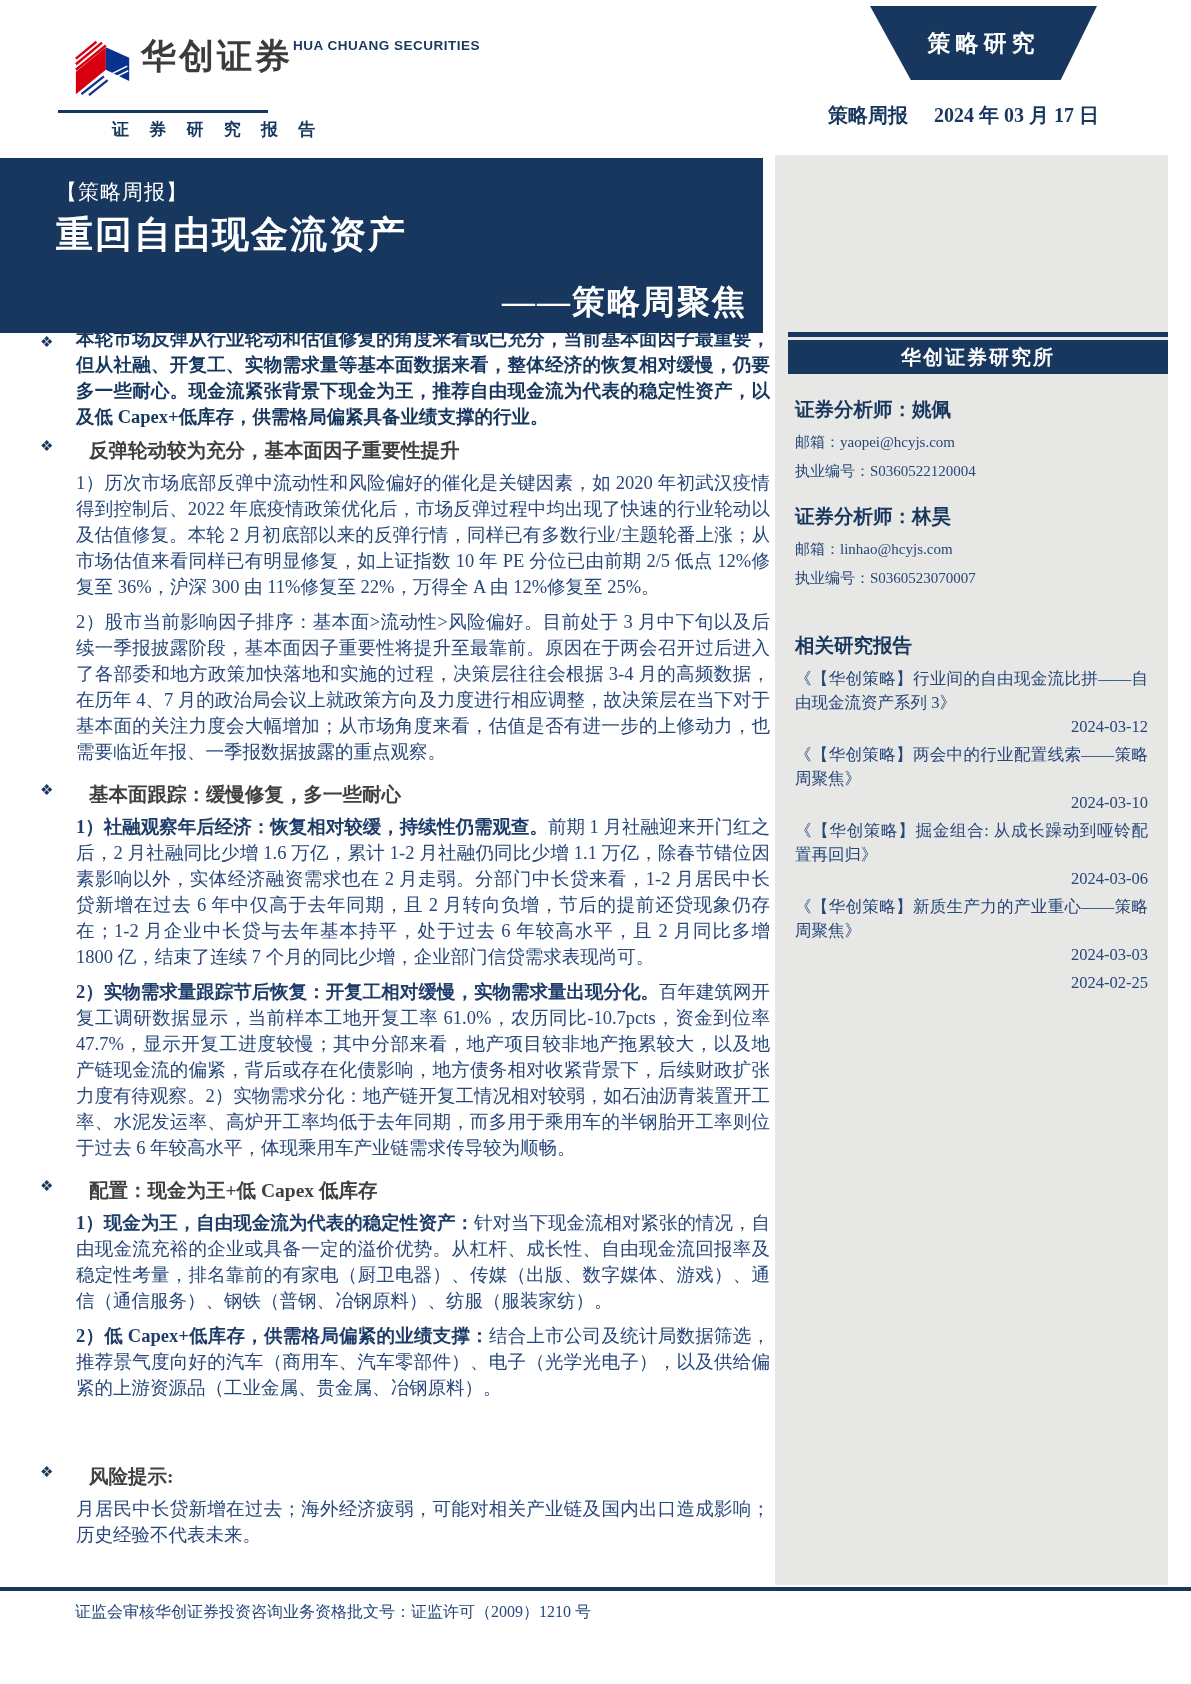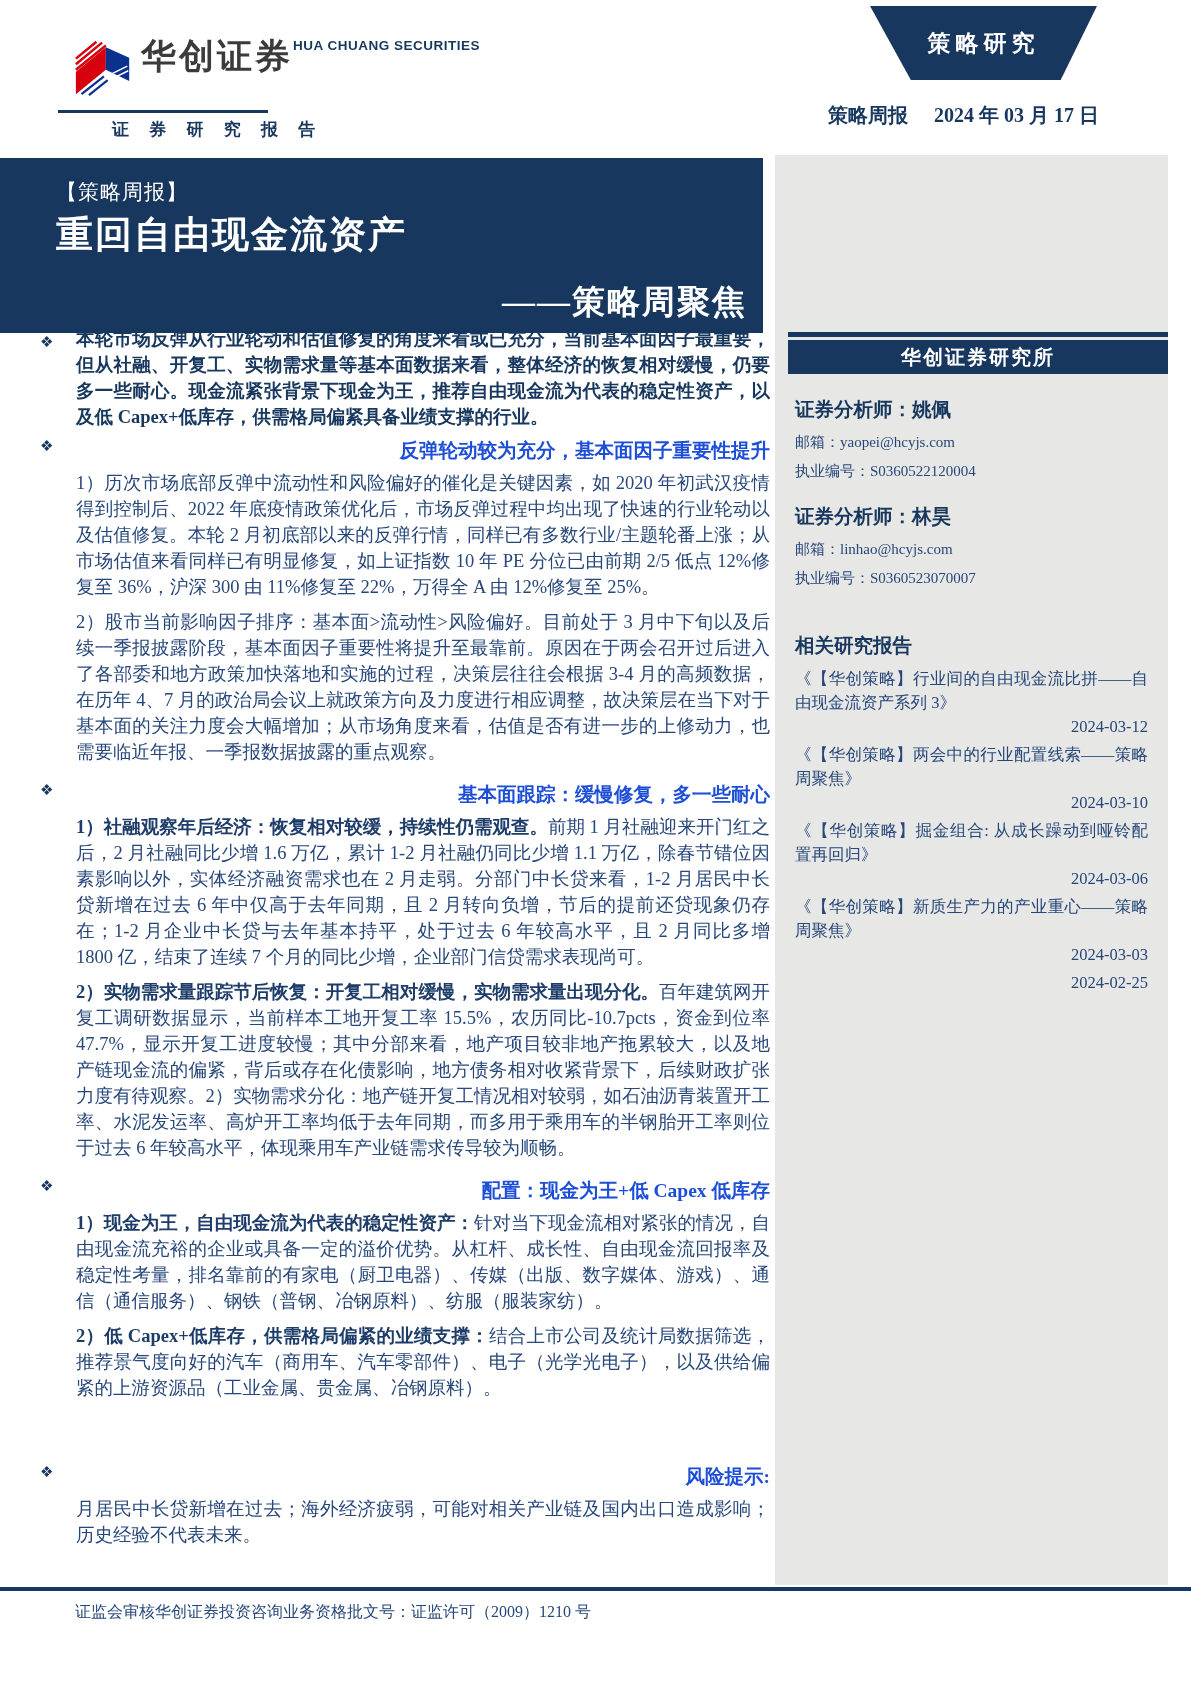--- a/index.html
+++ b/index.html
@@ -30,21 +30,21 @@
   .title-main{position:absolute;left:56px;top:52px;font-size:37px;font-weight:bold;letter-spacing:2px;}
   .title-sub{position:absolute;right:16px;bottom:8px;font-size:33px;font-weight:bold;letter-spacing:2px;}
 
   
   .left-col{position:absolute;left:40px;top:326px;width:730px;font-size:18.5px;line-height:26px;
             text-align:justify;}
   .bullet-row{display:flex;}
   .bullet-marker{flex:0 0 36px;color:#17375e;font-size:15px;padding-top:3px;}
   .bullet-body{flex:1;}
   .lead-bold{font-weight:bold;color:#17375e;}
-  .sec-heading{font-weight:bold;color:#1d4ed8;font-size:19.5px;margin:8px 0 6px 13px;text-align:right;}
+  .sec-heading{font-weight:bold;color:#404040;font-size:19.5px;margin:8px 0 6px 13px;text-align:left;}
   .para{margin:0 0 9px 36px;color:#27477a;}
   .para b{color:#1d3c69;}
   .risk-gap{margin-top:55px;}
 
   
   .sidebar{position:absolute;left:775px;top:155px;width:393px;height:1430px;background:#e7e7e5;}
   .inst-group{margin:177px 0 0 13px;width:380px;font-family:Liberation Serif, serif;}
   .inst-topline{height:5px;background:#17375e;}
   .inst-bar{margin-top:3px;height:34px;background:#17375e;color:#ffffff;text-align:center;
             line-height:34px;font-size:20px;font-weight:bold;letter-spacing:2px;}
@@ -118,21 +118,21 @@
       <div class="bullet-body sec-heading">反弹轮动较为充分，基本面因子重要性提升</div>
     </div>
     <p class="para">1）历次市场底部反弹中流动性和风险偏好的催化是关键因素，如 2020 年初武汉疫情得到控制后、2022 年底疫情政策优化后，市场反弹过程中均出现了快速的行业轮动以及估值修复。本轮 2 月初底部以来的反弹行情，同样已有多数行业/主题轮番上涨；从市场估值来看同样已有明显修复，如上证指数 10 年 PE 分位已由前期 2/5 低点 12%修复至 36%，沪深 300 由 11%修复至 22%，万得全 A 由 12%修复至 25%。</p>
     <p class="para">2）股市当前影响因子排序：基本面&gt;流动性&gt;风险偏好。目前处于 3 月中下旬以及后续一季报披露阶段，基本面因子重要性将提升至最靠前。原因在于两会召开过后进入了各部委和地方政策加快落地和实施的过程，决策层往往会根据 3-4 月的高频数据，在历年 4、7 月的政治局会议上就政策方向及力度进行相应调整，故决策层在当下对于基本面的关注力度会大幅增加；从市场角度来看，估值是否有进一步的上修动力，也需要临近年报、一季报数据披露的重点观察。</p>
 
     <div class="bullet-row">
       <span class="bullet-marker">❖</span>
       <div class="bullet-body sec-heading">基本面跟踪：缓慢修复，多一些耐心</div>
     </div>
     <p class="para"><b>1）社融观察年后经济：恢复相对较缓，持续性仍需观查。</b><span>前期 1 月社融迎来开门红之后，2 月社融同比少增 1.6 万亿，累计 1-2 月社融仍同比少增 1.1 万亿，除春节错位因素影响以外，实体经济融资需求也在 2 月走弱。分部门中长贷来看，1-2 月居民中长贷新增在过去 6 年中仅高于去年同期，且 2 月转向负增，节后的提前还贷现象仍存在；1-2 月企业中长贷与去年基本持平，处于过去 6 年较高水平，且 2 月同比多增 1800 亿，结束了连续 7 个月的同比少增，企业部门信贷需求表现尚可。</span></p>
-    <p class="para"><b>2）实物需求量跟踪节后恢复：开复工相对缓慢，实物需求量出现分化。</b><span>百年建筑网开复工调研数据显示，当前样本工地开复工率 15.5%，农历同比-10.7pcts，资金到位率 47.7%，显示开复工进度较慢；其中分部来看，地产项目较非地产拖累较大，以及地产链现金流的偏紧，背后或存在化债影响，地方债务相对收紧背景下，后续财政扩张力度有待观察。2）实物需求分化：地产链开复工情况相对较弱，如石油沥青装置开工率、水泥发运率、高炉开工率均低于去年同期，而多用于乘用车的半钢胎开工率则位于过去 6 年较高水平，体现乘用车产业链需求传导较为顺畅。</span></p>
+    <p class="para"><b>2）实物需求量跟踪节后恢复：开复工相对缓慢，实物需求量出现分化。</b><span>百年建筑网开复工调研数据显示，当前样本工地开复工率 61.0%，农历同比-10.7pcts，资金到位率 47.7%，显示开复工进度较慢；其中分部来看，地产项目较非地产拖累较大，以及地产链现金流的偏紧，背后或存在化债影响，地方债务相对收紧背景下，后续财政扩张力度有待观察。2）实物需求分化：地产链开复工情况相对较弱，如石油沥青装置开工率、水泥发运率、高炉开工率均低于去年同期，而多用于乘用车的半钢胎开工率则位于过去 6 年较高水平，体现乘用车产业链需求传导较为顺畅。</span></p>
 
     <div class="bullet-row">
       <span class="bullet-marker">❖</span>
       <div class="bullet-body sec-heading">配置：现金为王+低 Capex 低库存</div>
     </div>
     <p class="para"><b>1）现金为王，自由现金流为代表的稳定性资产：</b><span>针对当下现金流相对紧张的情况，自由现金流充裕的企业或具备一定的溢价优势。从杠杆、成长性、自由现金流回报率及稳定性考量，排名靠前的有家电（厨卫电器）、传媒（出版、数字媒体、游戏）、通信（通信服务）、钢铁（普钢、冶钢原料）、纺服（服装家纺）。</span></p>
     <p class="para"><b>2）低 Capex+低库存，供需格局偏紧的业绩支撑：</b><span>结合上市公司及统计局数据筛选，推荐景气度向好的汽车（商用车、汽车零部件）、电子（光学光电子），以及供给偏紧的上游资源品（工业金属、贵金属、冶钢原料）。</span></p>
 
     <div class="bullet-row risk-gap">
       <span class="bullet-marker">❖</span>

